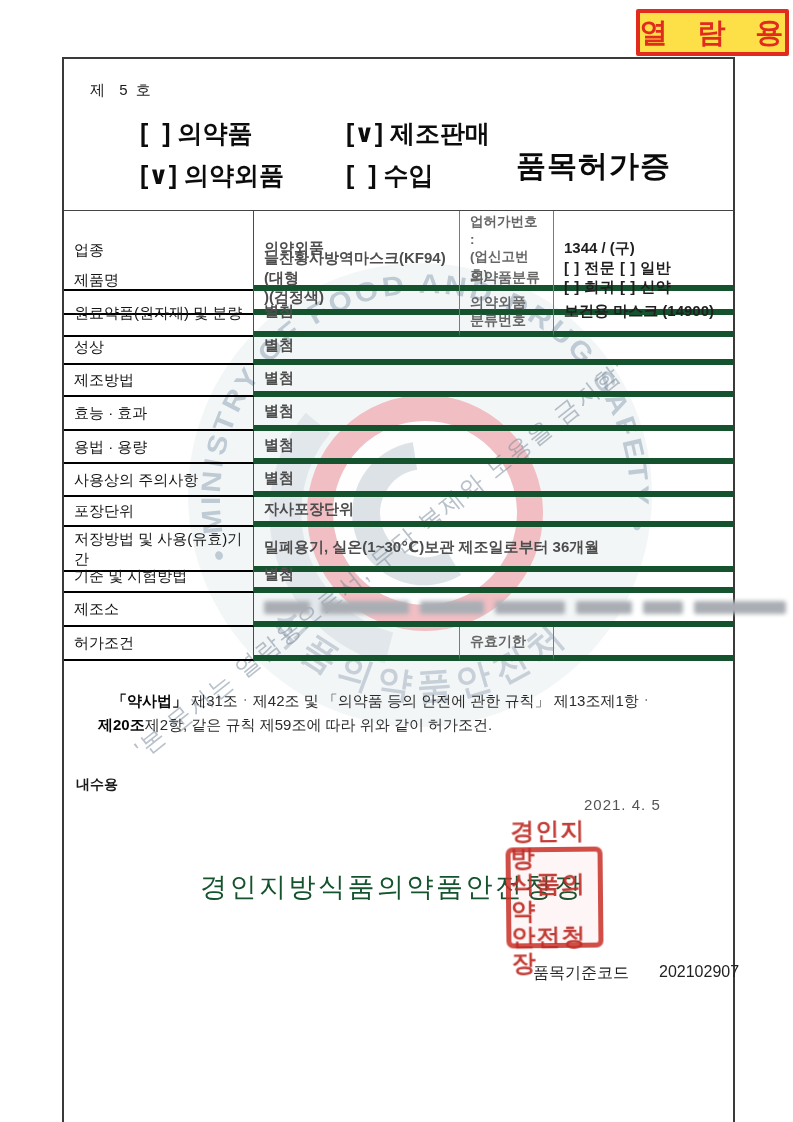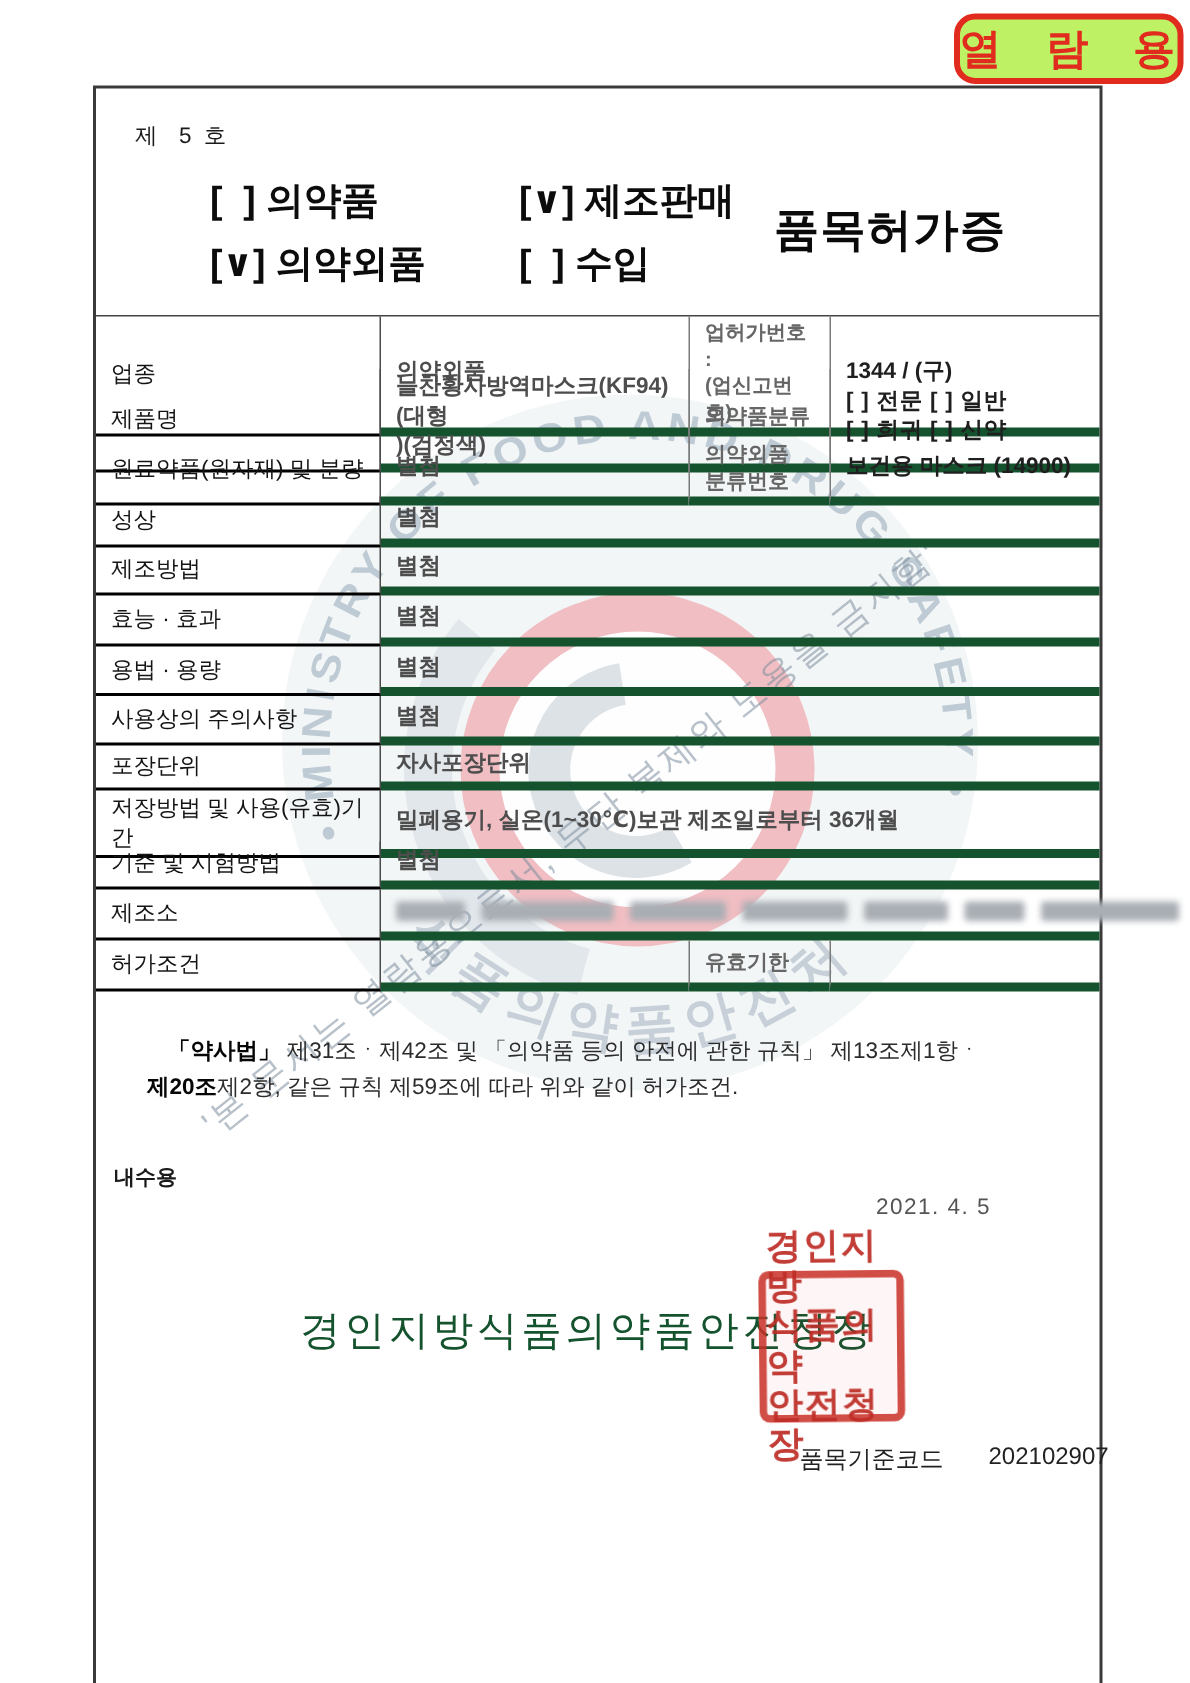--- a/index.html
+++ b/index.html
@@ -1,36 +1,36 @@
 <!DOCTYPE html>
 <html><head>
 <meta charset="utf-8">
 <style>
   * { box-sizing: border-box; margin: 0; padding: 0; }
   html,body { width:793px; height:1122px; }
   body { font-family:"Liberation Sans","DejaVu Sans",sans-serif; background:#ffffff; position:relative; overflow:hidden; }
   .abs { position:absolute; }
 
   
-  .stamp { left:636px; top:9px; width:153px; height:47px; border:4px solid #e12b1e; border-radius:14px;
-           display:flex; align-items:center; justify-content:center; z-index:5; background:#bef264; }
+  .stamp { left:636px; top:9px; width:153px; height:47px; border:4px solid #e12b1e; border-radius:2px;
+           display:flex; align-items:center; justify-content:center; z-index:5; background:#fde047; }
   .stamp span { color:#e12b1e; font-size:28px; font-weight:bold; letter-spacing:11px; white-space:pre; padding-left:9px; }
 
   
   .wm-svg { left:180px; top:263px; z-index:0; }
   .wm-diag { left:138px; top:736px; width:648px; transform:rotate(-38.5deg); transform-origin:0 50%;
              font-size:24px; font-weight:500; letter-spacing:2px; color:rgba(126,142,158,.55);
              white-space:pre; z-index:0; }
 
   
   .frame { left:62px; top:57px; width:673px; height:1084px; border:2px solid #3a3a3a; z-index:1; background:transparent; }
   .doc-no { left:26px; top:22px; font-size:15px; color:#1a1a1a; letter-spacing:2px; white-space:pre; }
   .chk-grid { left:56px; top:58px; display:grid; grid-template-columns:206px auto; row-gap:9px;
               font-size:25px; font-weight:bold; color:#0c0c0c; white-space:pre;margin-left:20px; }
-  .doc-title { left:452px; top:74px; font-size:30px; font-weight:bold; color:#0a0a0a; letter-spacing:1px; }
+  .doc-title { left:452px; top:87px; font-size:30px; font-weight:bold; color:#0a0a0a; letter-spacing:1px; }
 
   
   .tbl { left:0; top:151px; width:669px; border-top:1.5px solid #444; }
   .row { display:grid; grid-template-columns:190px 205px 94px 180px; }
   .row .c { border-bottom:6px solid #14532d; padding:2px 10px; display:flex; align-items:center;
             font-size:15px; line-height:1.3; white-space:pre-line;font-weight:bold; }
   .row .lbl { border-bottom:2px solid #000000; border-right:1.5px solid #4a4a4a; font-weight:normal; color:#141414; }
   .row .val { color:#4d4d4d; }
   .row .spanv { grid-column:2 / 5; }
   .row .sub { border-left:1px solid #7a7a7a; color:#666; font-size:14px; }

